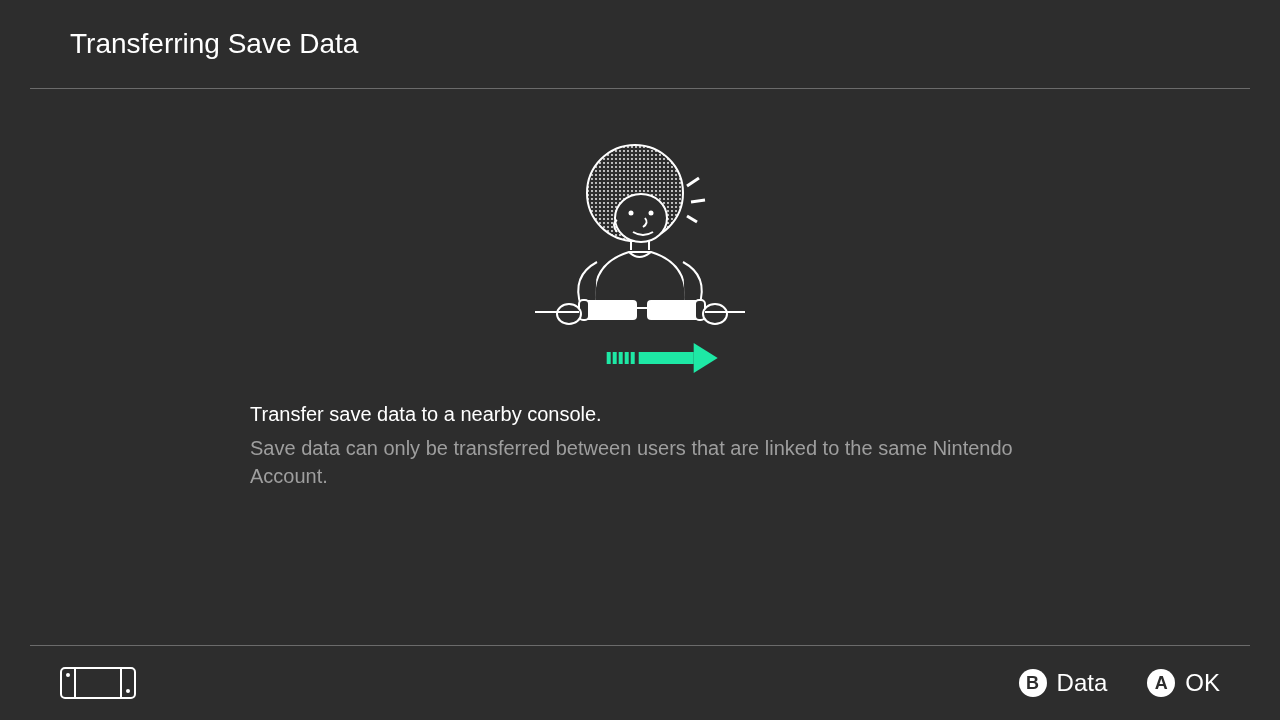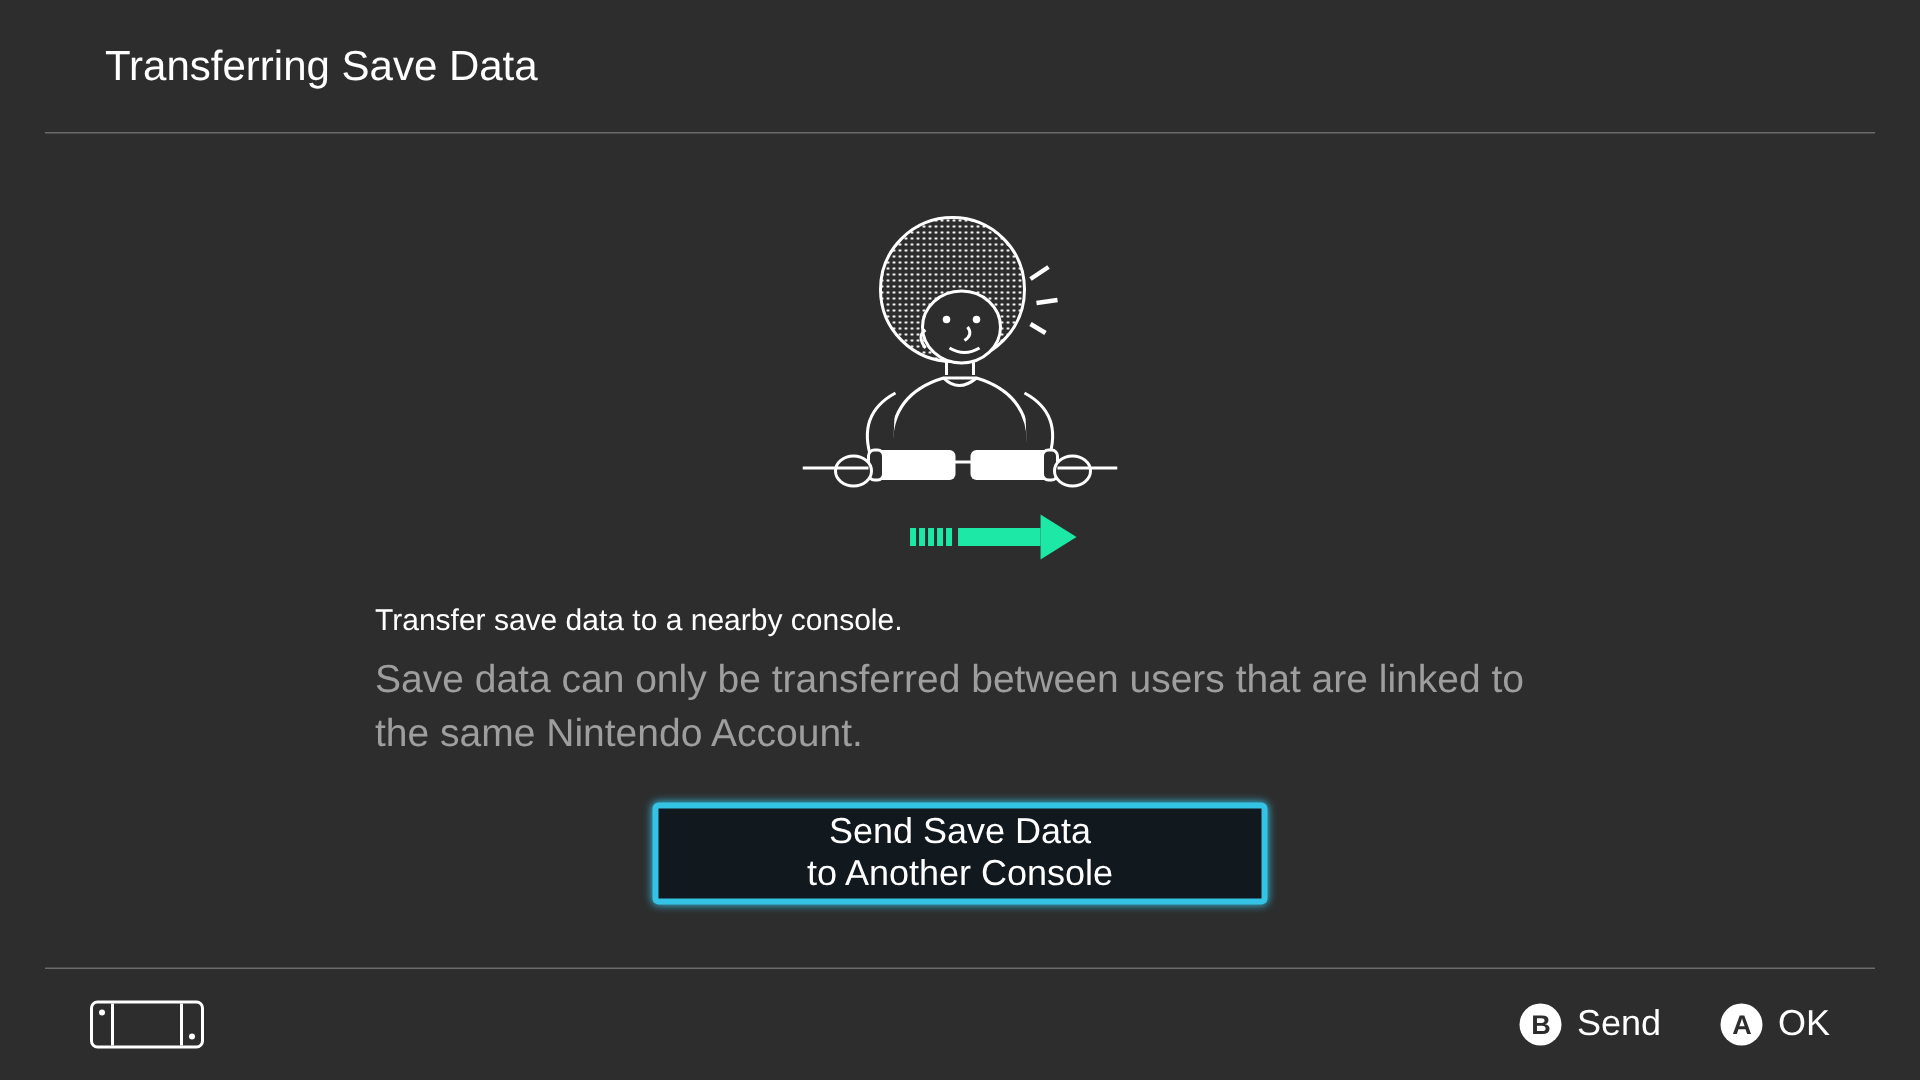--- a/index.html
+++ b/index.html
@@ -53,21 +53,21 @@
     width: 780px;
     text-align: left;
     margin-bottom: 28px;
   }
   .text-main {
     font-size: 20px;
     color: #ffffff;
     margin-bottom: 8px;
   }
   .text-sub {
-    font-size: 26px;
+    font-size: 20px;
     color: #9e9e9e;
     line-height: 1.4;
   }
   .btn-row {
     display: flex;
     gap: 18px;
   }
   .btn {
     width: 410px;
     height: 68px;
@@ -240,41 +240,39 @@
       <div class="arrow-head"></div>
     </div>
   </div>
 
   <div class="text-block">
     <div class="text-main">Transfer save data to a nearby console.</div>
     <div class="text-sub">Save data can only be transferred between users that are linked to the same Nintendo Account.</div>
   </div>
 
   <div class="btn-row">
-    <div class="btn selected">Send Save Data
-to Another Console</div>
   </div>
 
 </div>
 
 <div class="hr-bottom"></div>
 
 <div class="footer">
   <div class="console-icon">
     <div class="grip left">
         <div class="dot"></div>
       </div>
     <div class="screen"></div>
     <div class="grip right">
         <div class="dot"></div>
       </div>
   </div>
   <div class="footer-right">
     <div class="hint">
       <div class="hint-btn">B</div>
-      <span>Send</span>
+      <span>Data</span>
     </div>
     <div class="hint">
       <div class="hint-btn">A</div>
       <span>OK</span>
     </div>
   </div>
 </div>
 
 </body></html>

